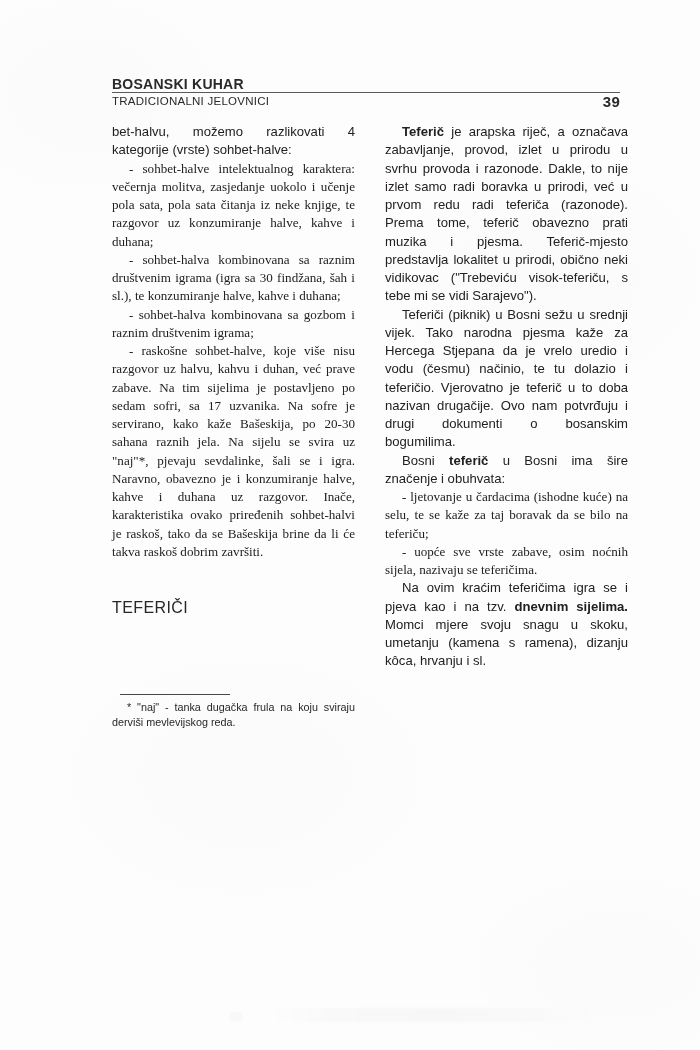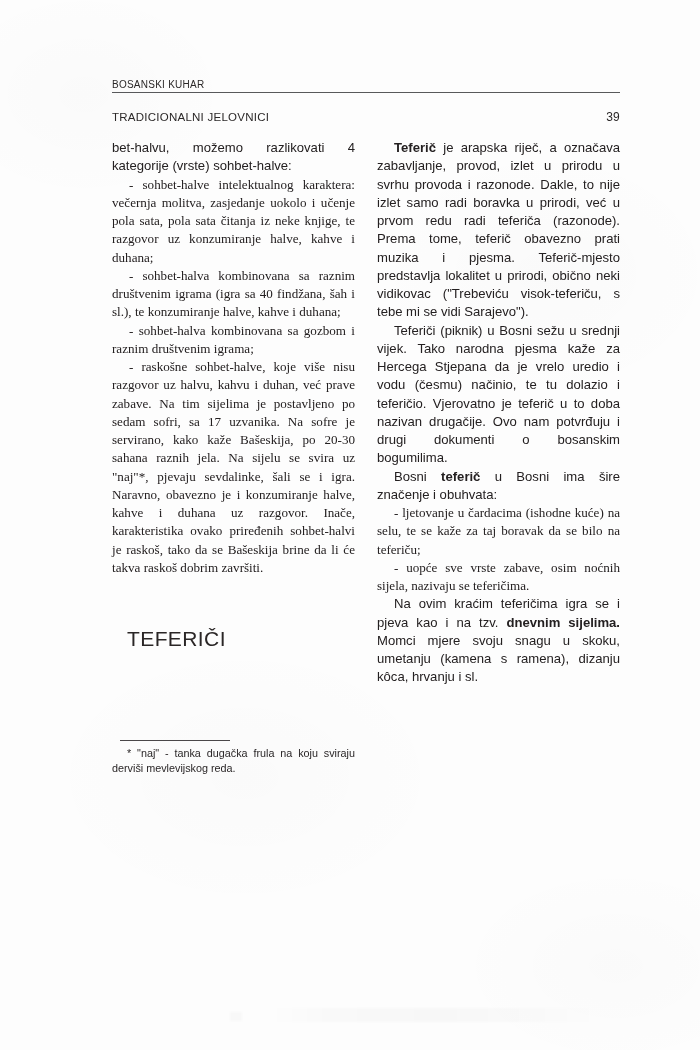--- a/index.html
+++ b/index.html
@@ -32,22 +32,22 @@
 
   .content {
     position: absolute;
     left: 112px;
     top: 78px;
     width: 508px;
   }
 
   
   .runhead-top {
-    font-size: 10px;
-    font-weight: normal;
+    font-size: 14px;
+    font-weight: bold;
     letter-spacing: 0.25px;
     color: #2b2828;
     line-height: 13px;
     padding-bottom: 1px;
   }
   .runhead-rule {
     height: 0;
     border-top: 1.6px solid #58595b;
     margin: 0;
   }
@@ -55,29 +55,28 @@
     display: flex;
     align-items: flex-end;
     justify-content: space-between;
     font-size: 11.5px;
     letter-spacing: 0.25px;
     color: #2b2828;
     line-height: 15px;
     padding-top: 1px;
   }
   .runhead-bottom .folio {
-    font-weight: normal;
-    font-size: 12px;
-    margin-top: 16px;
+    font-weight: bold;
+    font-size: 15px;
   }
 
   
   .columns {
     display: flex;
-    gap: 22px;
+    gap: 30px;
     margin-top: 14px;
   }
   .col {
     width: 243px;
     flex: 0 0 243px;
   }
 
   .p {
     margin: 0;
     font-size: 13.1px;
@@ -87,22 +86,22 @@
     color: #242021;
     hyphens: none;
   }
   .p.indent { text-indent: 17px; }
   .p.dash   { text-indent: 17px; font-family: Liberation Serif, serif; }
 
   .p b { font-weight: bold; }
 
   
   .sec-head {
-    margin: 15px;
-    font-size: 21px;
+    margin: 0;
+    font-size: 16px;
     font-weight: normal;
     letter-spacing: 0.4px;
     color: #2a2626;
     line-height: 20px;
   }
 
   .gap-before-head { height: 37px; }
   .gap-after-head  { height: 30px; }
 
   
@@ -164,21 +163,21 @@
     </div>
 
     <div class="columns">
 
       <div class="col">
 
         <p class="p">bet-halvu, možemo razlikovati 4 kategorije (vrste) sohbet-halve:</p>
 
         <p class="p dash">- sohbet-halve intelektualnog karaktera: večernja molitva, zasjedanje uokolo i učenje pola sata, pola sata čitanja iz neke knjige, te razgovor uz konzumiranje halve, kahve i duhana;</p>
 
-        <p class="p dash">- sohbet-halva kombinovana sa raznim društvenim igrama (igra sa 40 findžana, šah i sl.), te konzumiranje halve, kahve i duhana;</p>
+        <p class="p dash">- sohbet-halva kombinovana sa raznim društvenim igrama (igra sa 30 findžana, šah i sl.), te konzumiranje halve, kahve i duhana;</p>
 
         <p class="p dash">- sohbet-halva kombinovana sa gozbom i raznim društvenim igrama;</p>
 
         <p class="p dash">- raskošne sohbet-halve, koje više nisu razgovor uz halvu, kahvu i duhan, već prave zabave. Na tim sijelima je postavljeno po sedam sofri, sa 17 uzvanika. Na sofre je servirano, kako kaže Bašeskija, po 20-30 sahana raznih jela. Na sijelu se svira uz "naj"*, pjevaju sevdalinke, šali se i igra. Naravno, obavezno je i konzumiranje halve, kahve i duhana uz razgovor. Inače, karakteristika ovako priređenih sohbet-halvi je raskoš, tako da se Bašeskija brine da li će takva raskoš dobrim završiti.</p>
 
         <div class="gap-before-head"></div>
 
         <h2 class="sec-head">TEFERIČI</h2>
 
         <div class="gap-after-head"></div>

